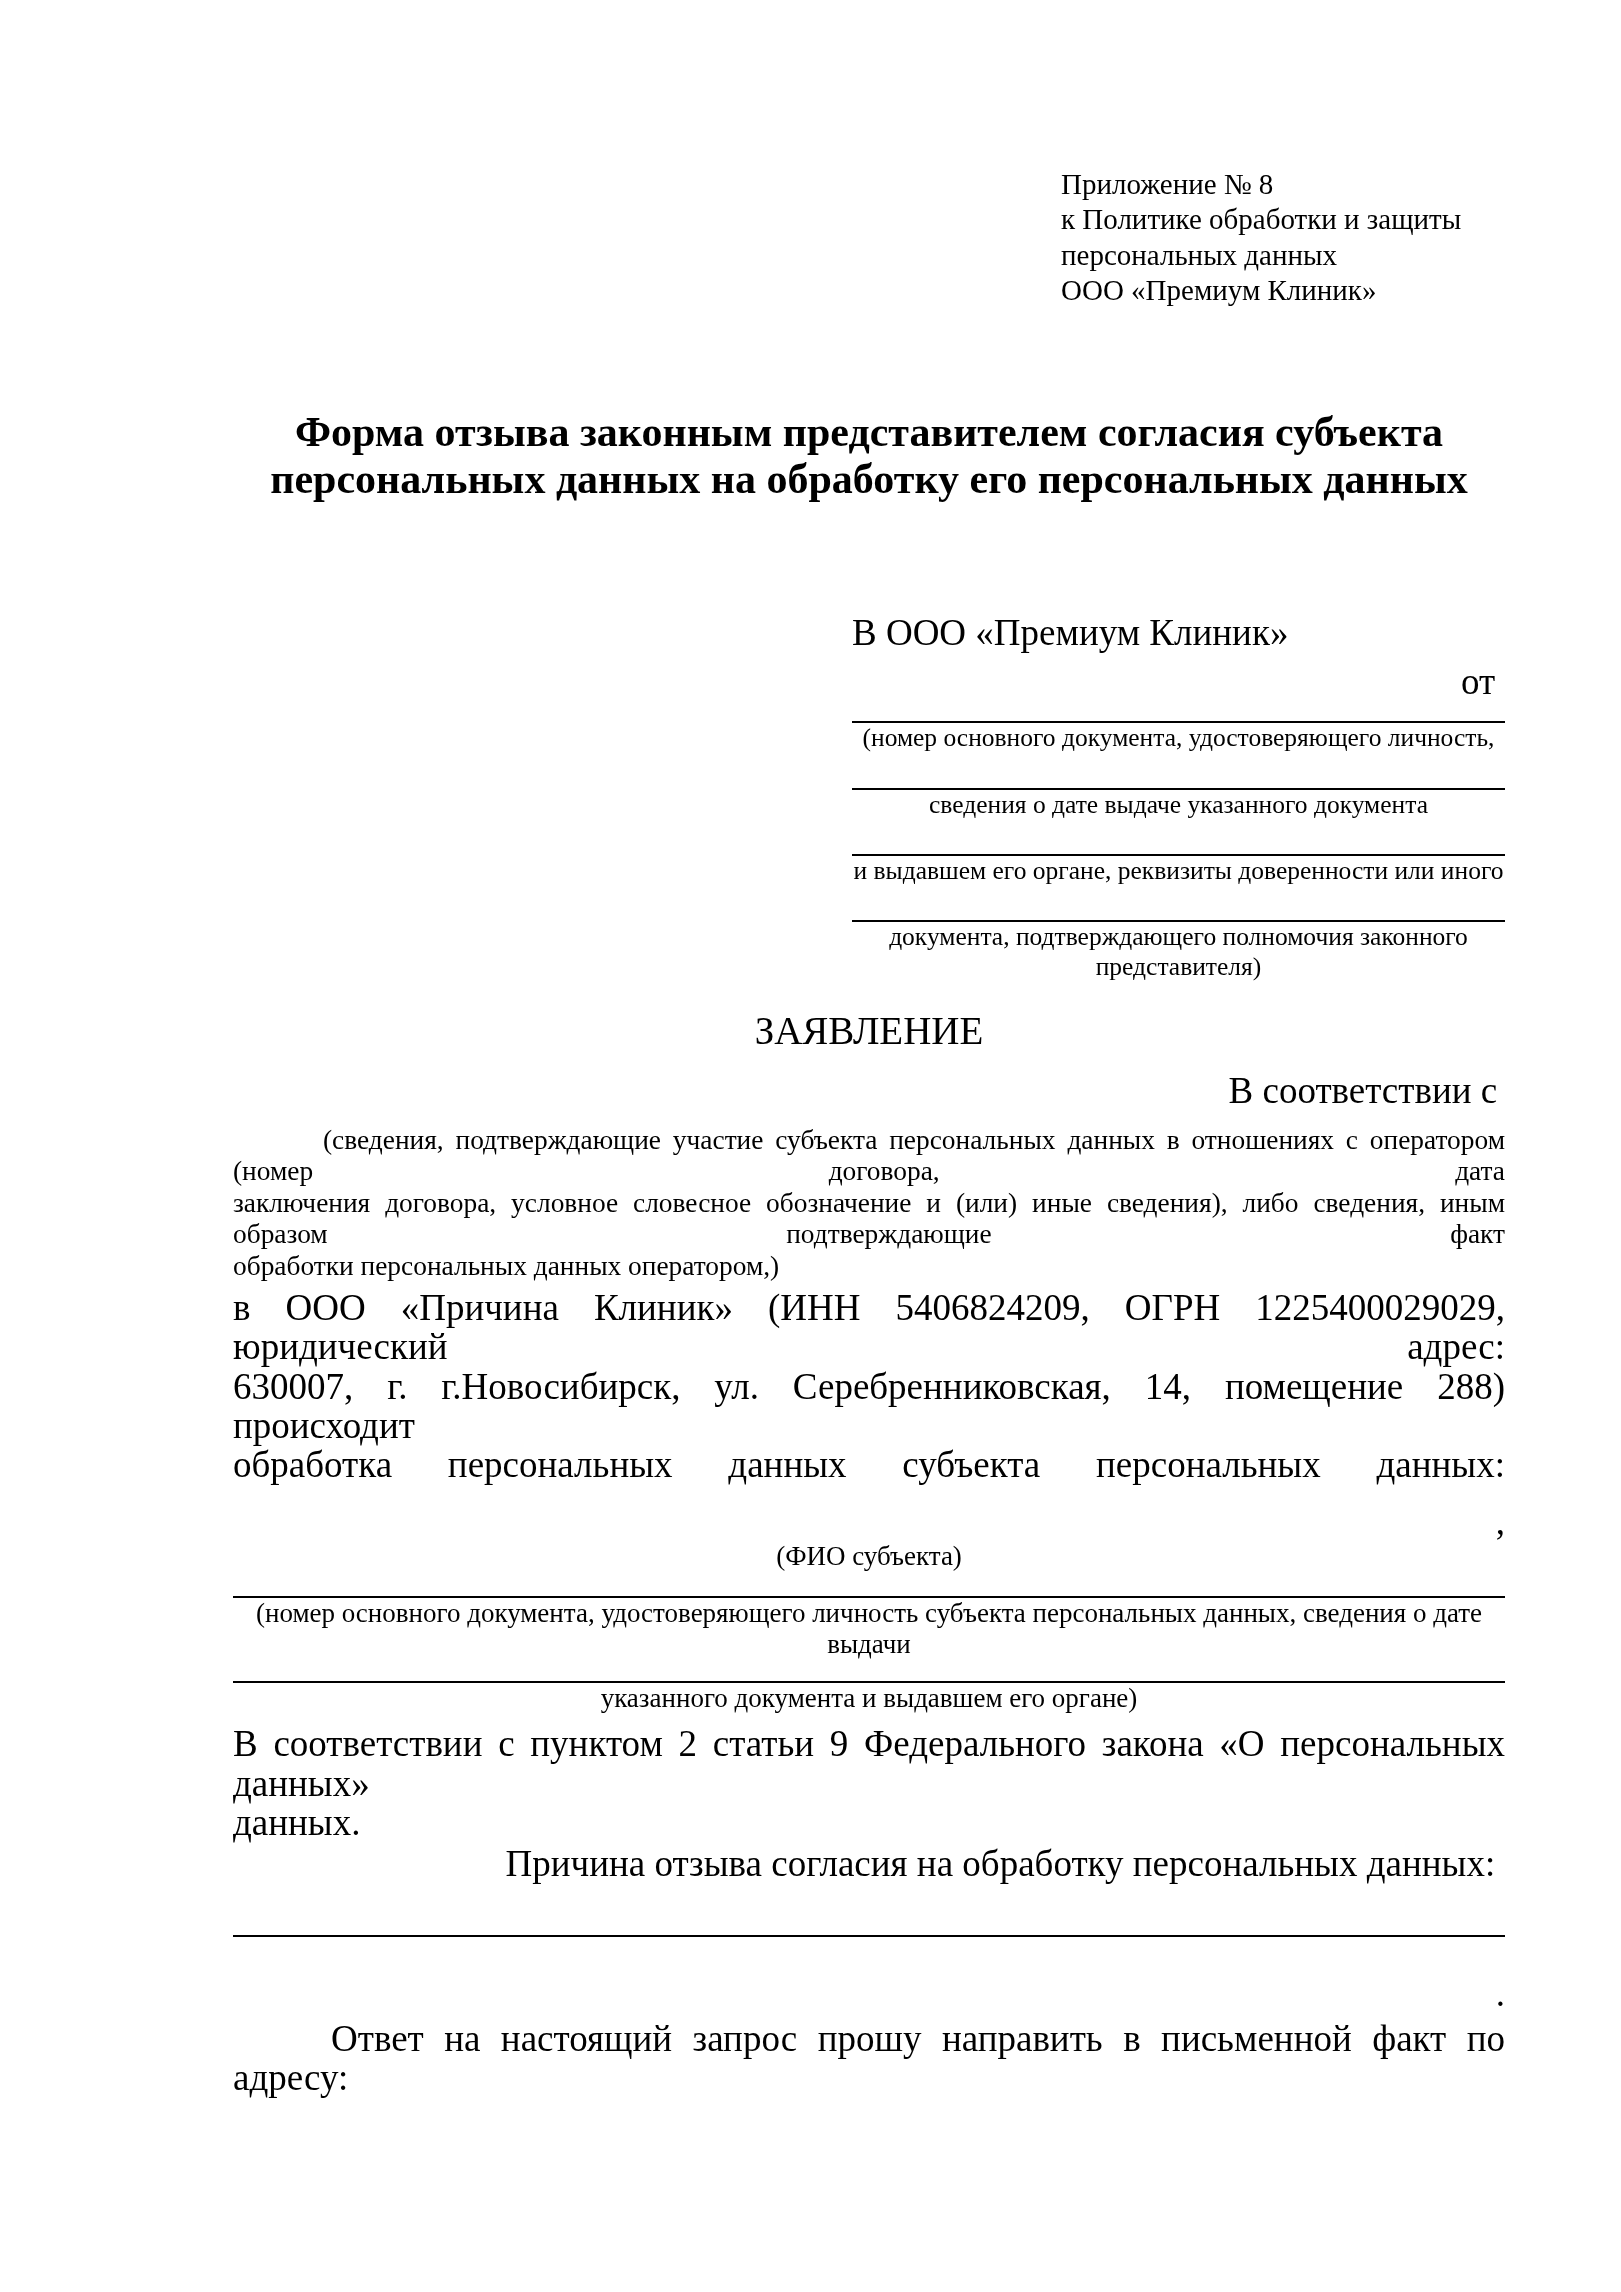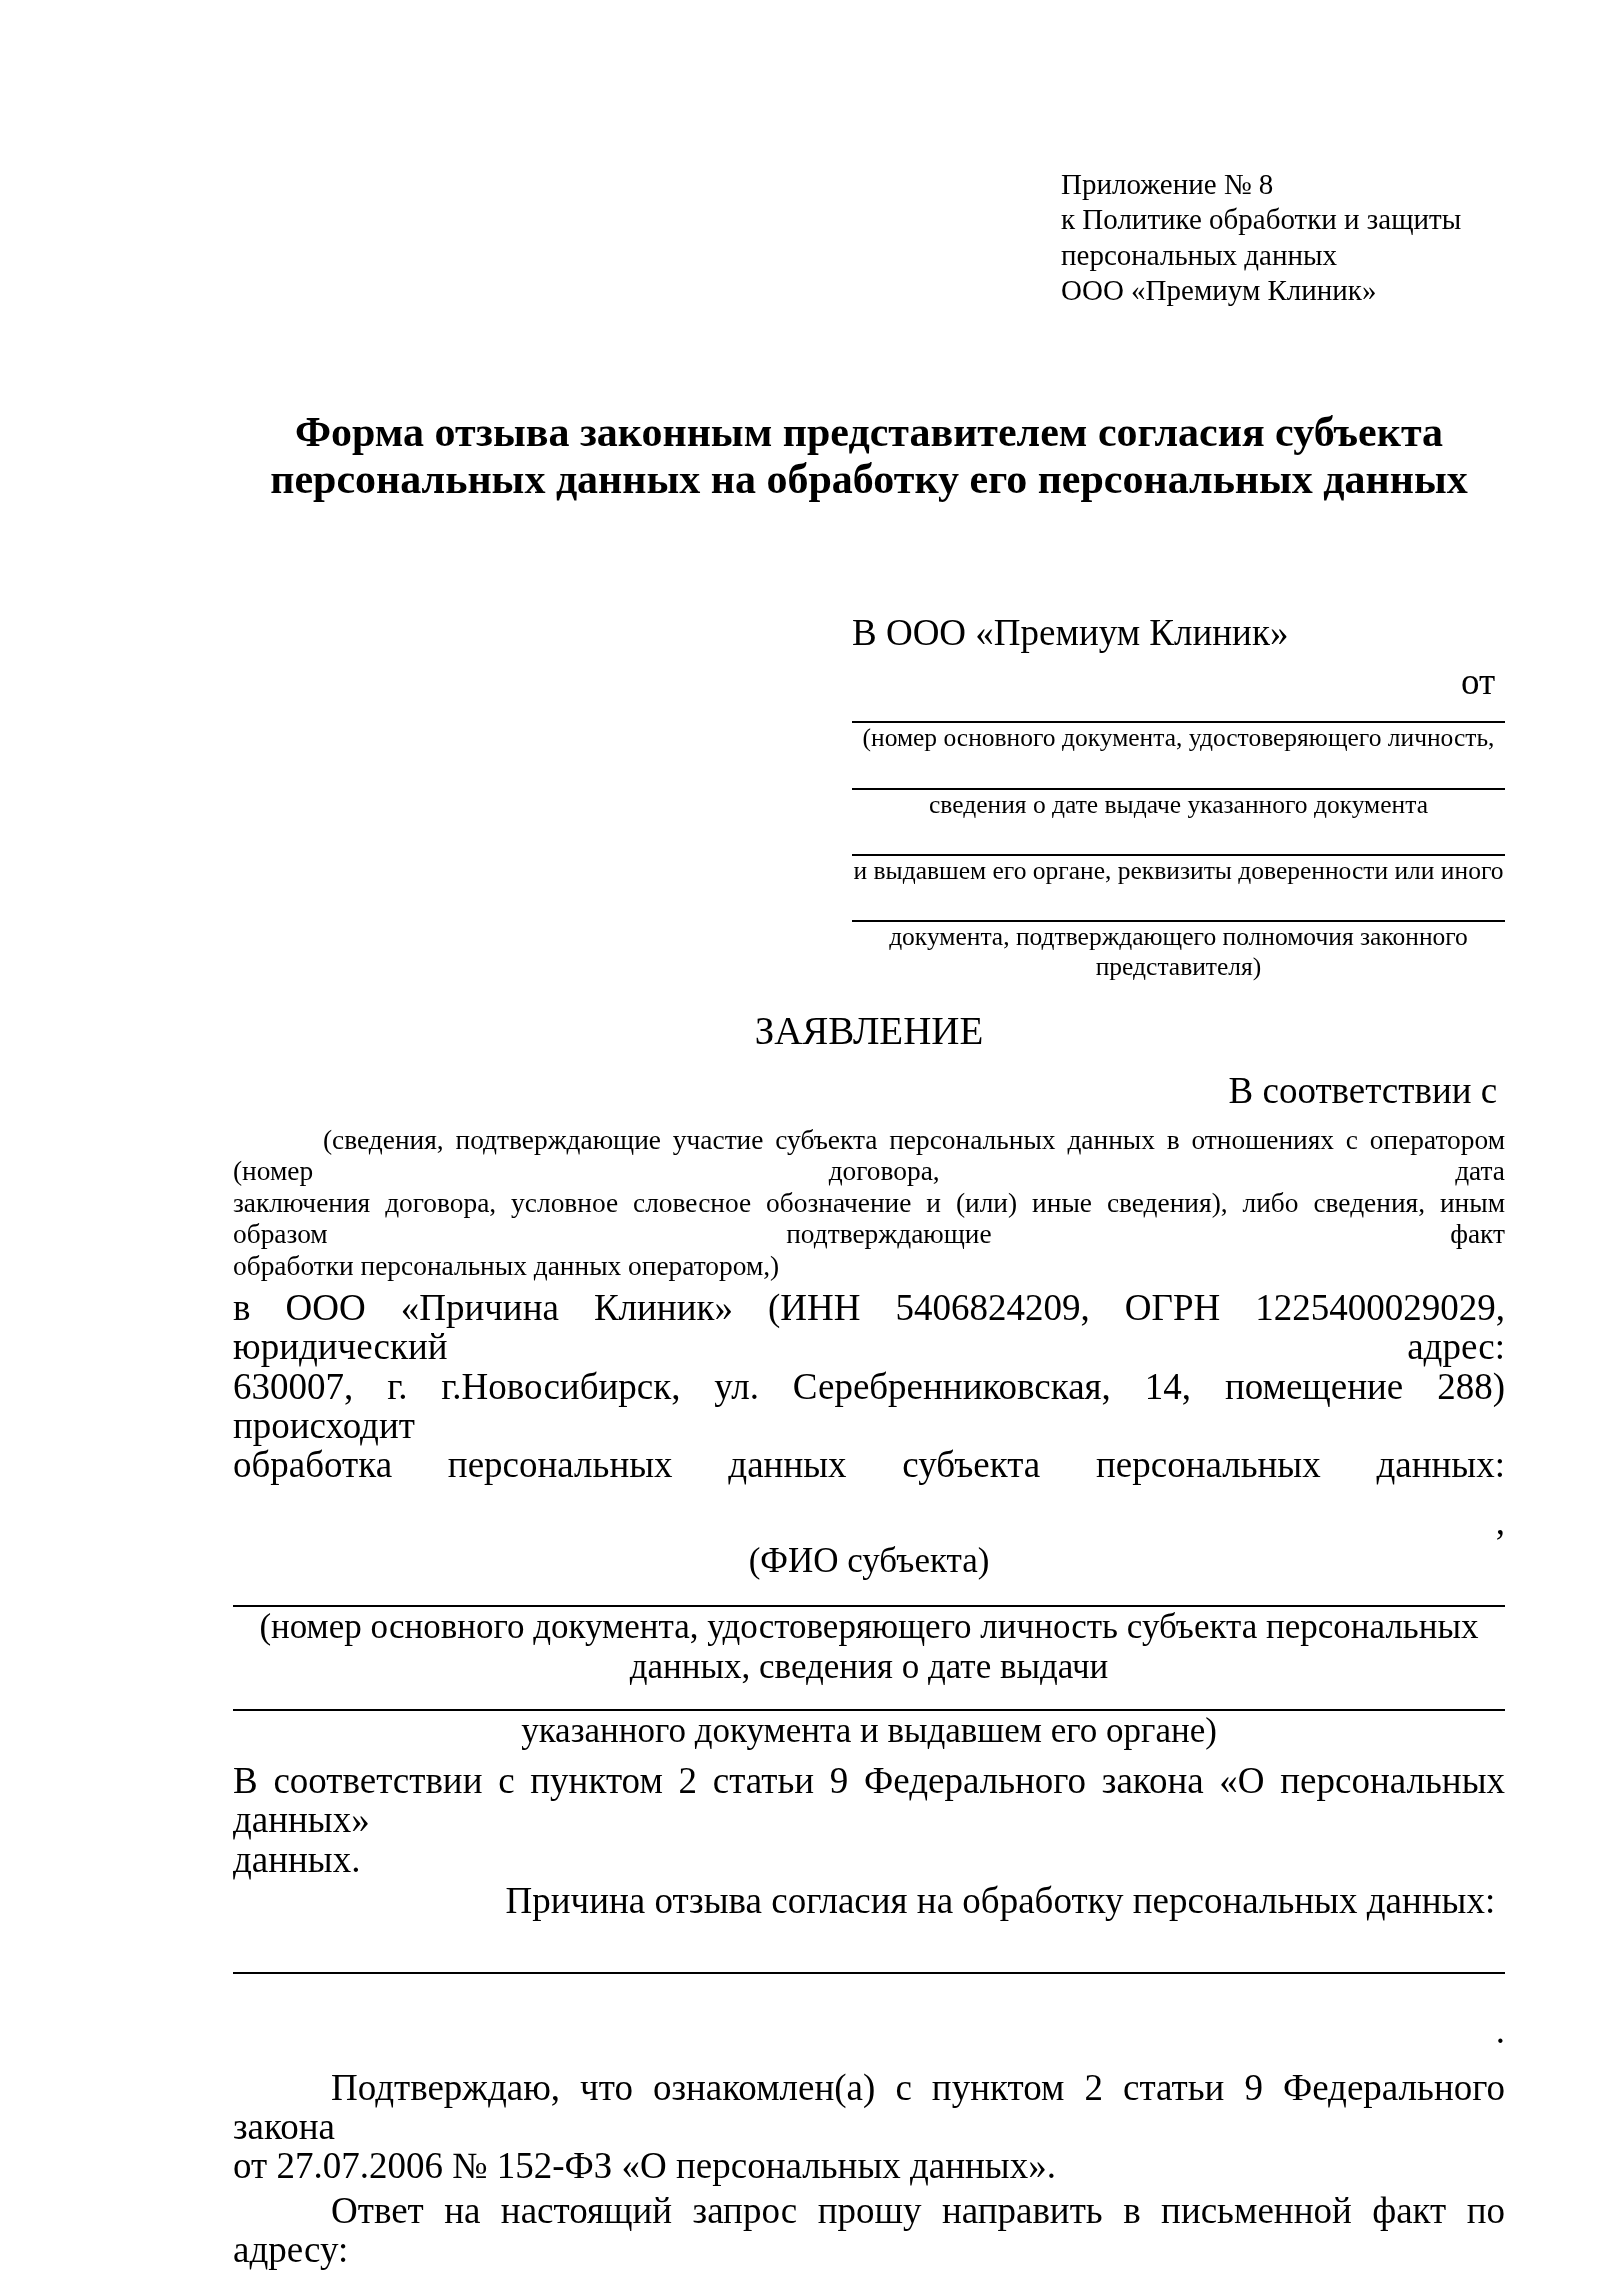--- a/index.html
+++ b/index.html
@@ -36,21 +36,21 @@
   .intro-row .intro-label { margin-left:98px; padding-right:7.8px; }
   .intro-row .fill-line { margin-bottom:4.9px; }
   .note { margin-top:7.8px; font-size:27.4px; line-height:1.15; text-align:justify; }
   .note .jl { text-align:justify; text-align-last:justify; }
   .note .indent { text-indent:90px; }
   .body-par { margin-top:5.9px; }
   .jline { text-align:justify; text-align-last:justify; }
   .field-line { border-bottom:2.9px solid #000; margin-top:13.7px; }
   .field-row { margin-top:13.7px; }
   .field-row .fill-line { margin-bottom:2px; }
-  .small-caption { font-size:35px; line-height:1.15; text-align:center; }
+  .small-caption { font-size:27px; line-height:1.15; text-align:center; }
   .mt24 { margin-top:23.5px; }
   .mt22 { margin-top:21.6px; }
   .par3 { margin-top:9.8px; }
   .reason-row { margin-top:2px; }
   .reason-row .reason-label { margin-left:98px; padding-right:9.8px; white-space:nowrap; }
   .reason-row .fill-line { margin-bottom:4.9px; }
   .blank-a { border-bottom:2.9px solid #000; margin-top:45px; }
   .blank-b-row { margin-top:30px; }
   .blank-b-row .fill-line { margin-bottom:4.9px; }
   .blank-b-row .period { padding-left:3.9px; }
@@ -136,24 +136,20 @@
     <span class="reason-label">Причина отзыва согласия на обработку персональных данных:</span>
     <span class="fill-line"></span>
   </div>
 
   <div class="blank-a"></div>
   <div class="row blank-b-row">
     <span class="fill-line"></span>
     <span class="period">.</span>
   </div>
 
-  <div class="confirm">
-    <div class="l1 jline">Подтверждаю, что ознакомлен(а) с пунктом 2 статьи 9 Федерального закона</div>
-    <div>от 27.07.2006 № 152-ФЗ «О персональных данных».</div>
-  </div>
 
   <div class="response">
     <div class="l1 jline">Ответ на настоящий запрос прошу направить в письменной факт по адресу:</div>
 
   </div>
 
 </div>
 
 
 </body></html>

